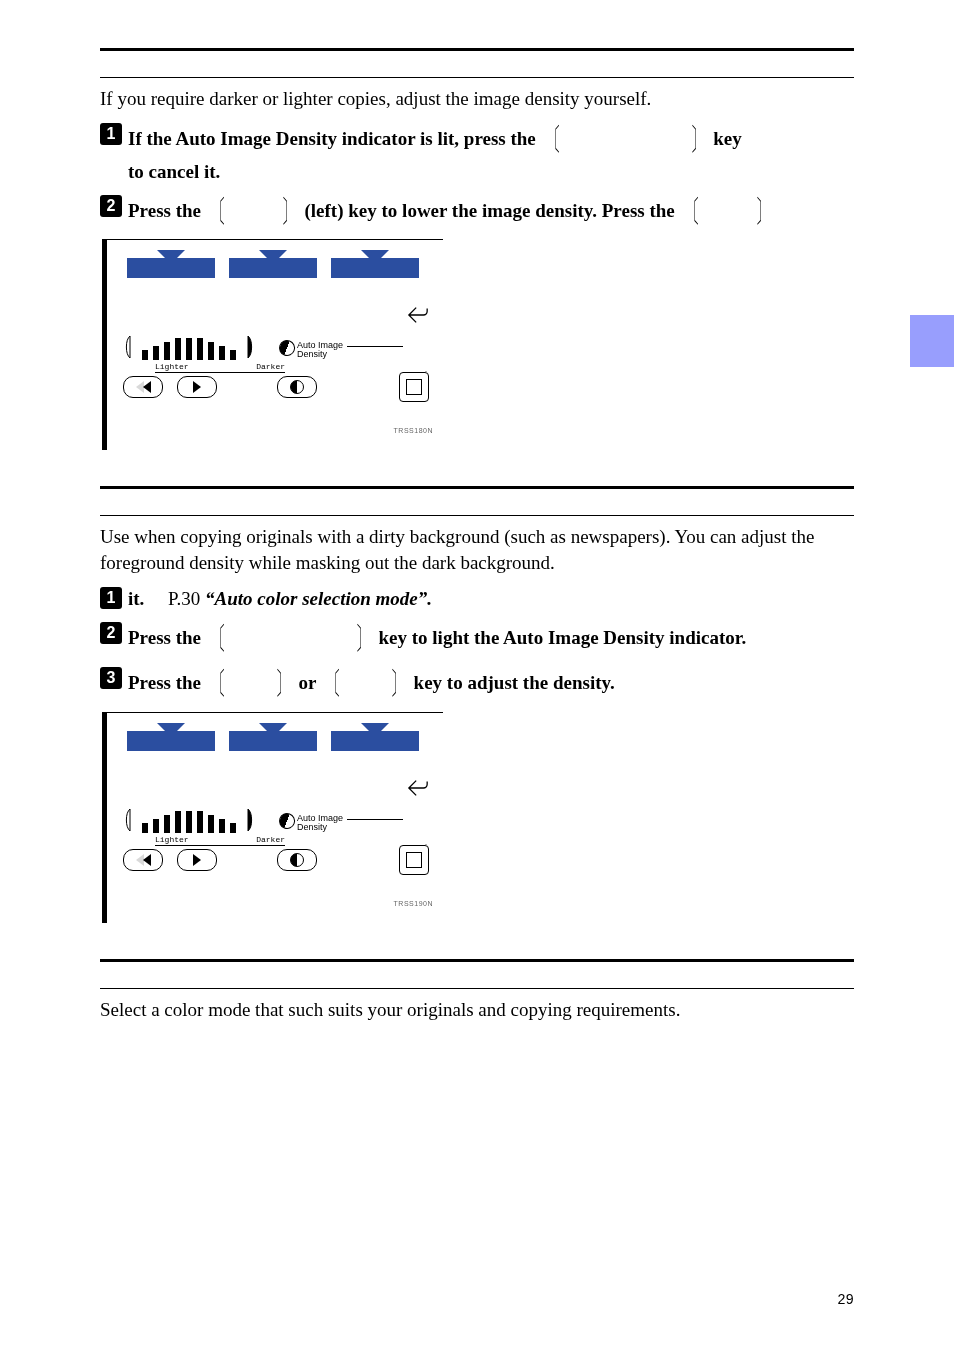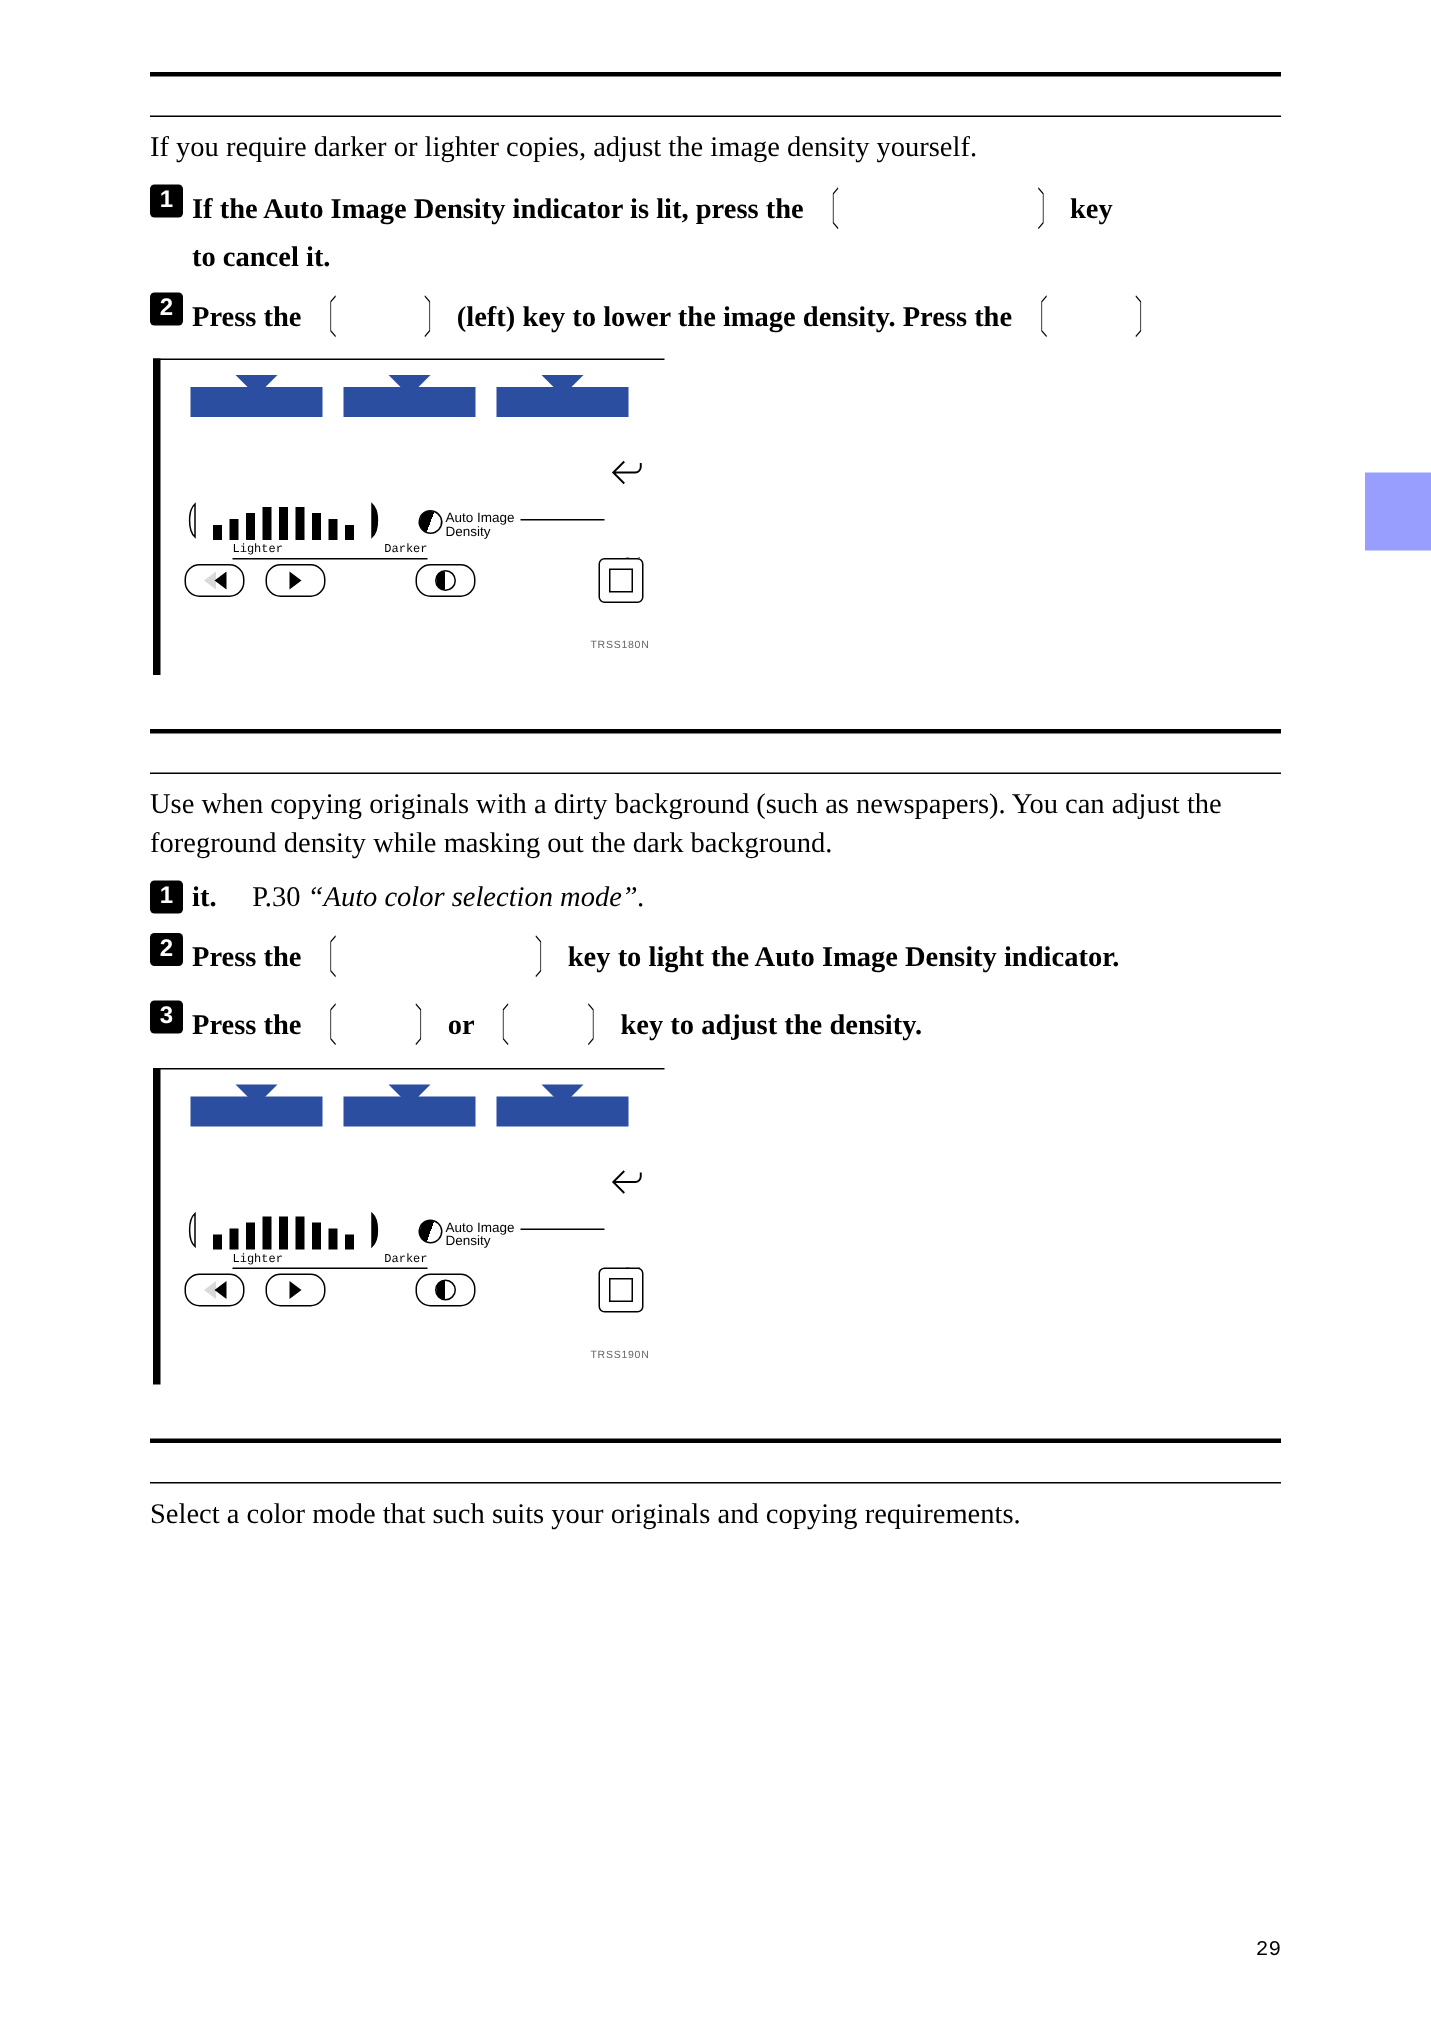--- a/index.html
+++ b/index.html
@@ -76,21 +76,21 @@
     vertical-align: -3px;
     display: inline-block;
     transform: scaleY(1.2) scaleX(0.55);
     font-weight: normal;
     letter-spacing: -2px;
   }
   .keygap-wide { display: inline-block; width: 120px; }
   .keygap-med  { display: inline-block; width: 46px; }
   .keygap-sm   { display: inline-block; width: 40px; }
   .ref { font-weight: normal; }
-  .italic { font-style: italic; font-weight: normal; }
+  .italic { font-style: italic; font-weight: bold; }
   .subhr-gap { height: 36px; }
   .page-num {
     position: absolute;
     right: 100px;
     bottom: 40px;
     font-family: Liberation Mono, monospace;
     font-size: 14px;
   }
   
   .illus-wrap { margin: 10px 0 0 2px; }

